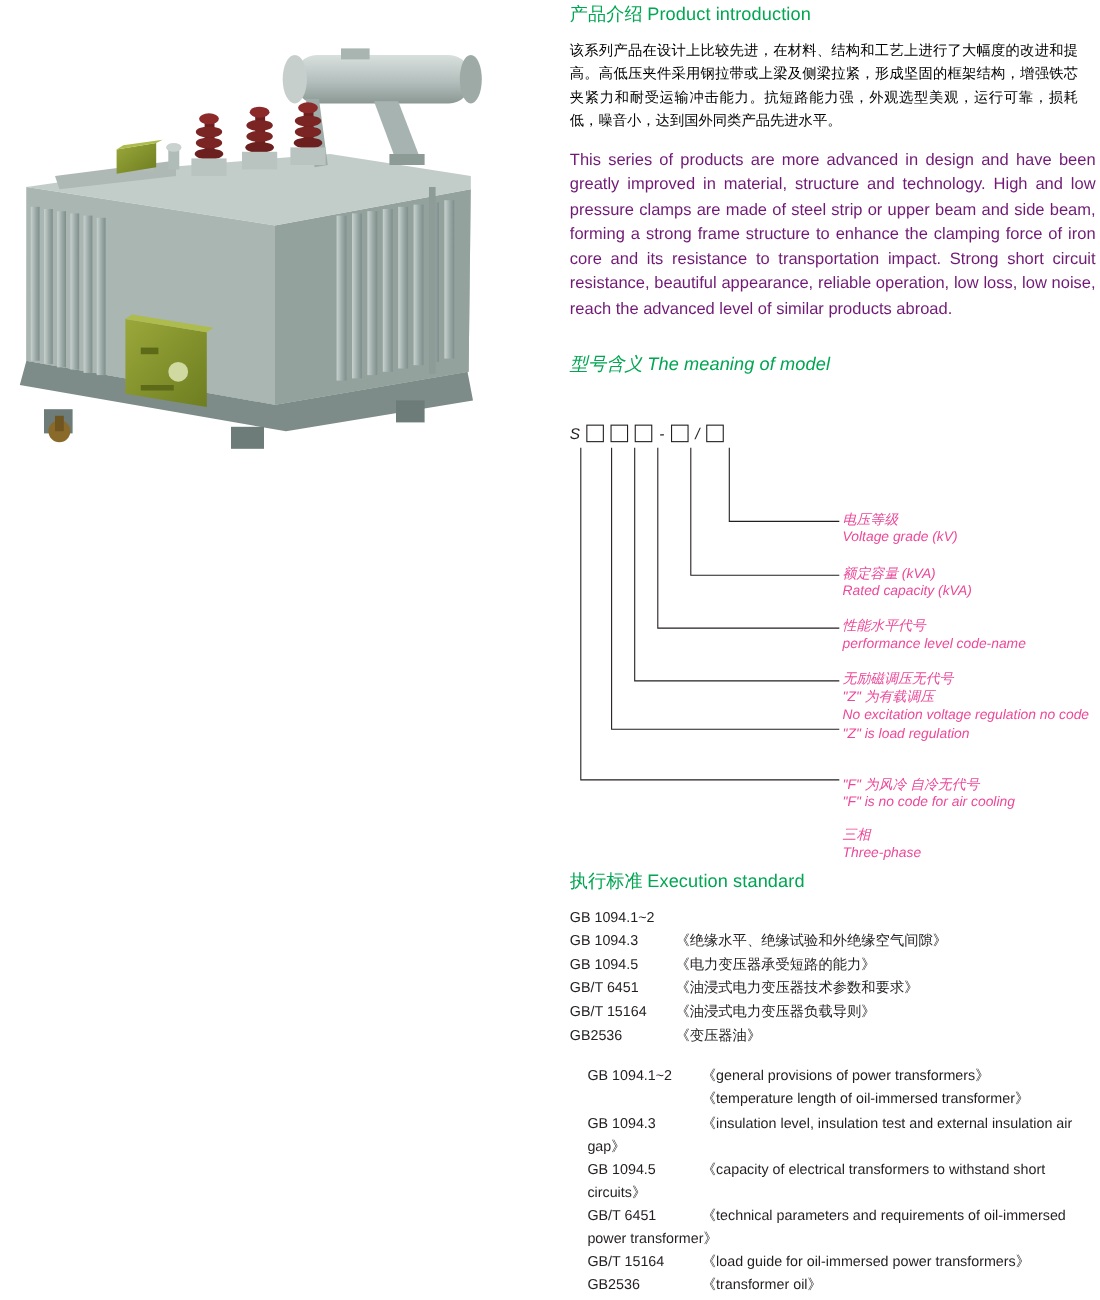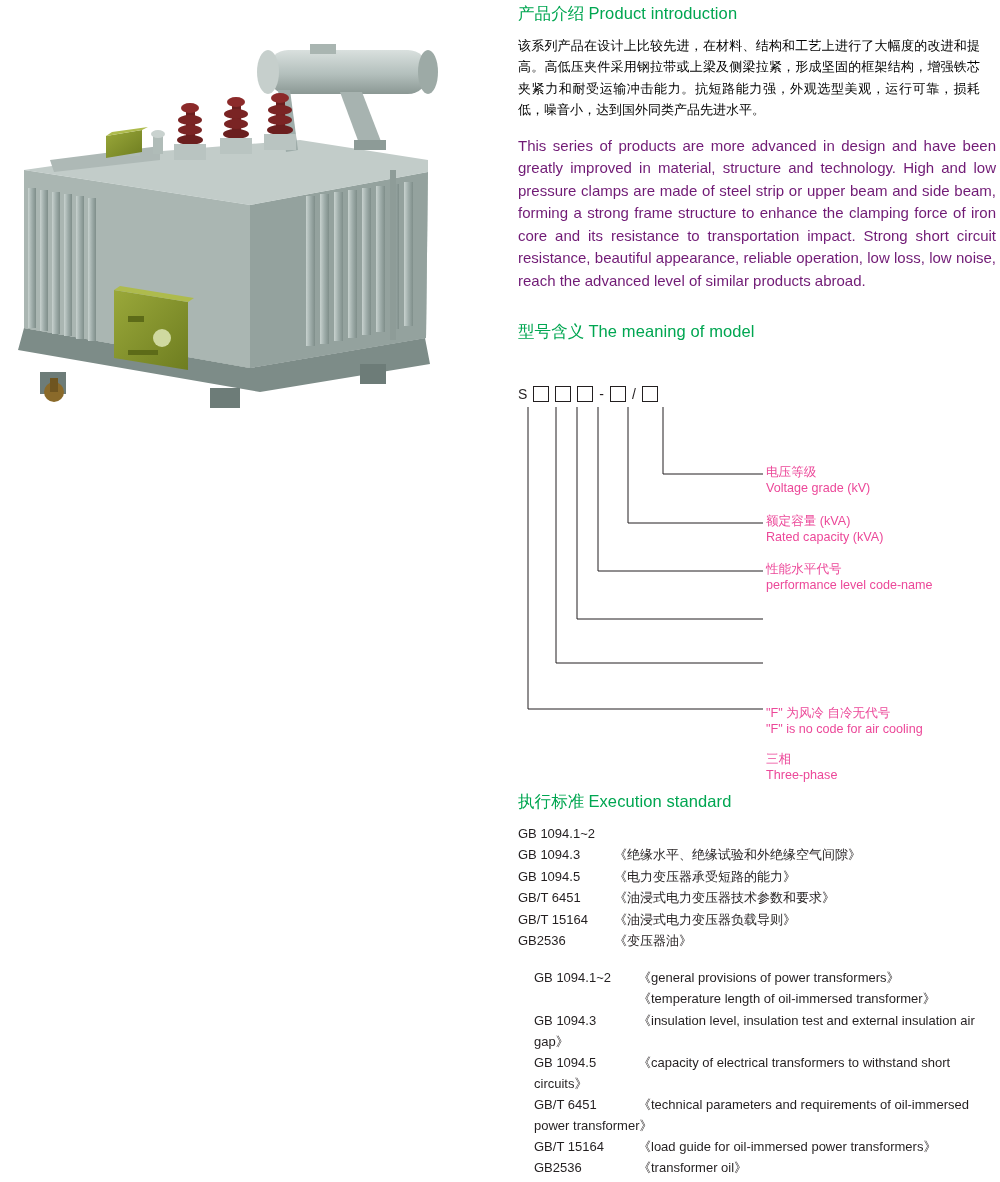--- a/index.html
+++ b/index.html
@@ -57,21 +57,21 @@
   }
   .para-en {
     font-size: 15px;
     line-height: 1.5;
     text-align: justify;
     margin: 0;
     color: #701a75;
   }
 
   .block-intro { position: absolute; left: 518px; top: 4px; width: 478px; }
-  .block-model { position: absolute; left: 518px; top: 322px; width: 478px; }
+  .block-model { position: absolute; left: 518px; top: 322px; width: 478px; font-style: italic; }
   .block-std   { position: absolute; left: 518px; top: 792px; width: 480px; }
 
   
   .model-wrap {
     position: relative;
     width: 478px;
     height: 400px;
   }
   .model-code {
     position: absolute;
@@ -343,20 +343,26 @@
       <div class="lbl" style="left:248px; top:160px;">
         <span class="cn">额定容量 (kVA)</span>
         <span class="en">Rated capacity (kVA)</span>
       </div>
 
       <div class="lbl" style="left:248px; top:208px;">
         <span class="cn">性能水平代号</span>
         <span class="en">performance level code-name</span>
       </div>
 
+      <div class="lbl" style="left:248px; top:256px;">
+        <span class="cn">无励磁调压无代号</span>
+        <span class="cn">"Z" 为有载调压</span>
+        <span class="en" style="max-width:250px; white-space:normal;">No excitation voltage regulation no code</span>
+        <span class="en">"Z" is load regulation</span>
+      </div>
 
       <div class="lbl" style="left:248px; top:352px;">
         <span class="cn">"F" 为风冷 自冷无代号</span>
         <span class="en">"F" is no code for air cooling</span>
       </div>
 
       <div class="lbl" style="left:248px; top:398px;">
         <span class="cn">三相</span>
         <span class="en">Three-phase</span>
       </div>

